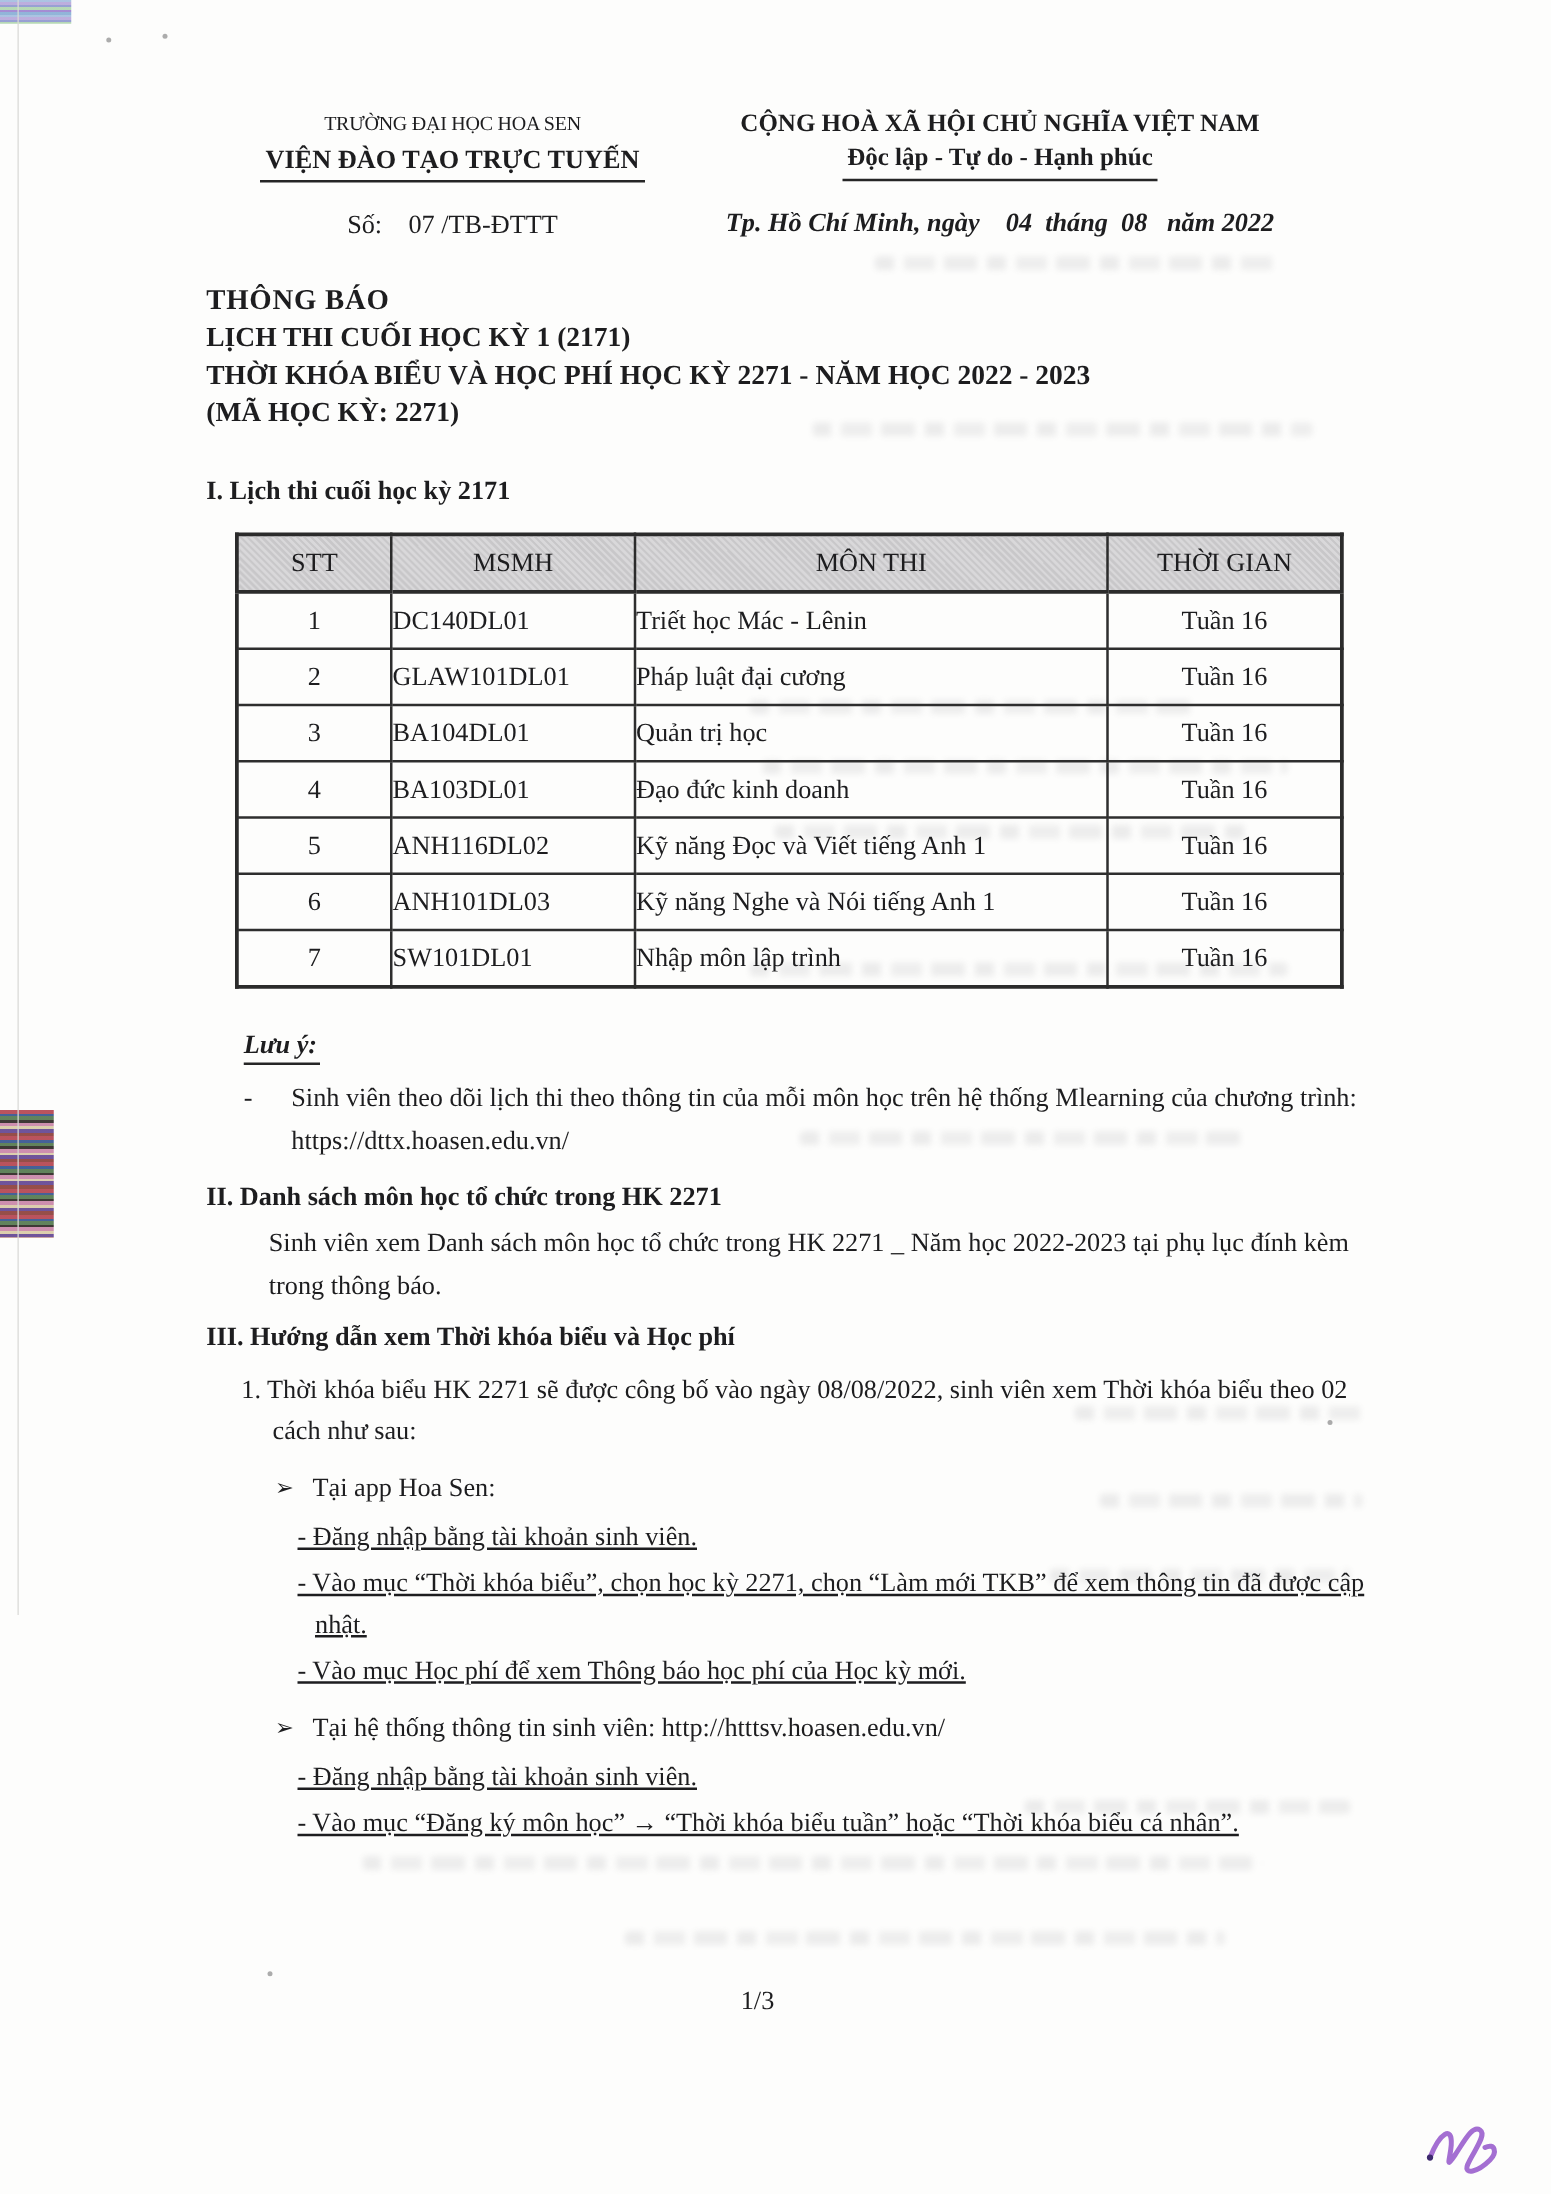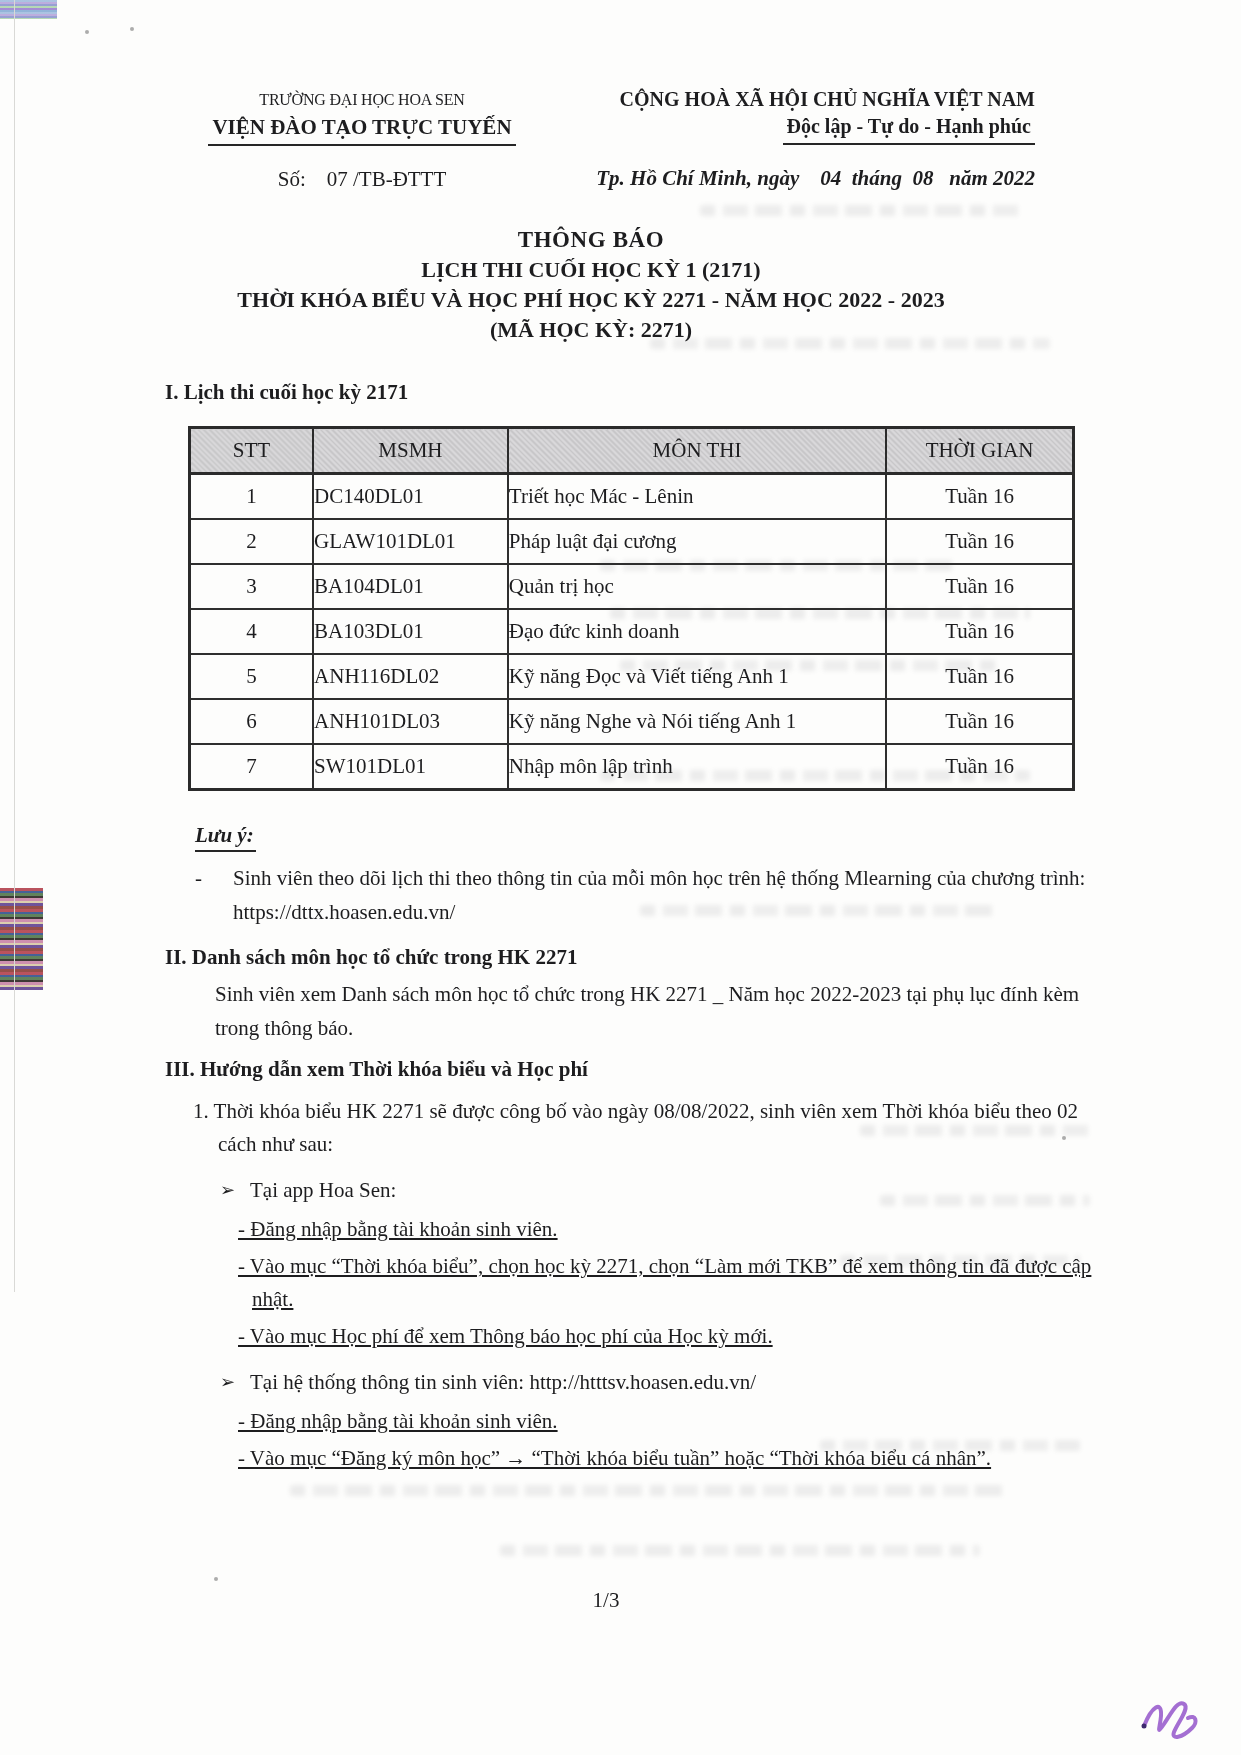--- a/index.html
+++ b/index.html
@@ -7,31 +7,31 @@
     position:relative; width:1241px; height:1755px;
     background:#fdfdfc; overflow:hidden;
     font-family:"Liberation Serif","DejaVu Serif",serif;
     color:#1d1d1f;
   }
   .content { position:absolute; left:165px; top:86px; width:928px; }
 
   
   .header-row { display:flex; }
   .org-block { width:350px; margin-left:22px; text-align:center; }
-  .nat-block { width:470px; margin-left:28px; text-align:right; }
+  .nat-block { width:470px; margin-left:28px; text-align:center; }
   .org1 { font-size:16px; line-height:27px; letter-spacing:-0.2px; }
   .org2 { font-size:21px; line-height:28px; font-weight:700; }
   .nat1 { font-size:20px; line-height:27px; font-weight:700; }
   .nat2 { font-size:20px; line-height:27px; font-weight:700; }
   .u-under { display:inline-block; border-bottom:2px solid #262626; padding:0 4px 3px 4px; }
   .doc-no { margin-top:21px; font-size:21px; white-space:pre-wrap; }
   .date-line { margin-top:21px; font-size:21px; font-style:italic; font-weight:600; white-space:pre-wrap; }
 
   
-  .title-block { width:852px; margin-top:32px; text-align:center; font-weight:700; }
+  .title-block { width:852px; margin-top:32px; text-align:left; font-weight:700; }
   .t1 { font-size:23px; line-height:31px; letter-spacing:0.6px; }
   .t2 { font-size:22px; line-height:30px; }
   .t3 { font-size:22px; line-height:30px; }
   .t4 { font-size:22px; line-height:30px; }
 
   
   .sec-heading { font-weight:700; font-size:21px; line-height:26px; }
   .sec1-heading { margin-top:34px; }
   table.exam { border-collapse:collapse; margin-left:23px; margin-top:21px; width:887px;
                border:3px solid #2b2b2b; }

